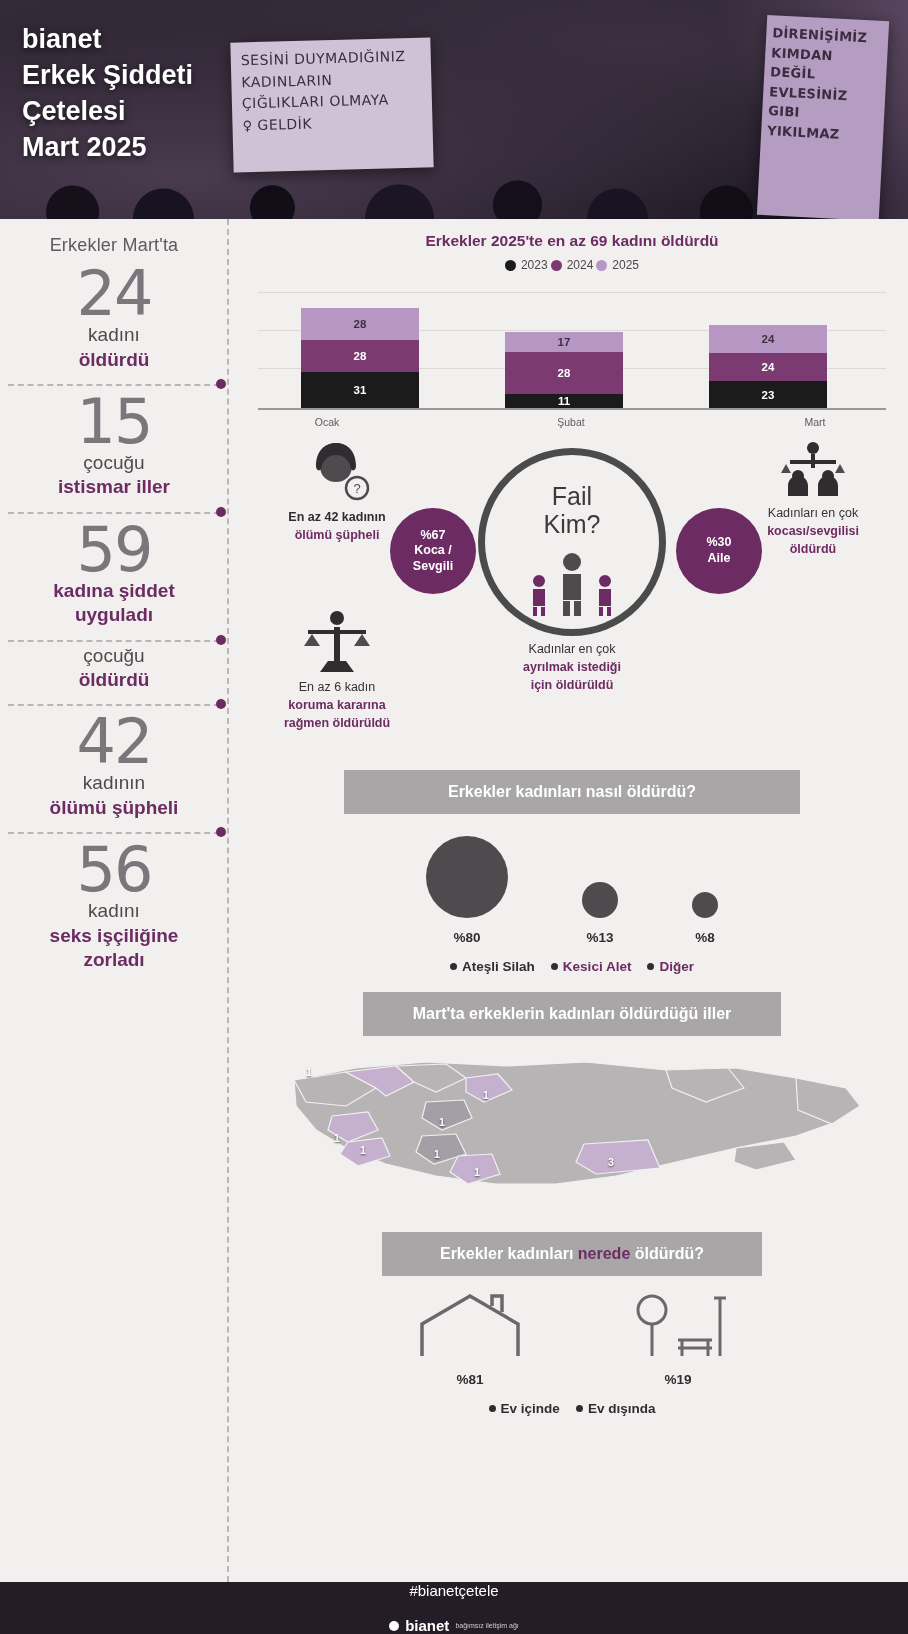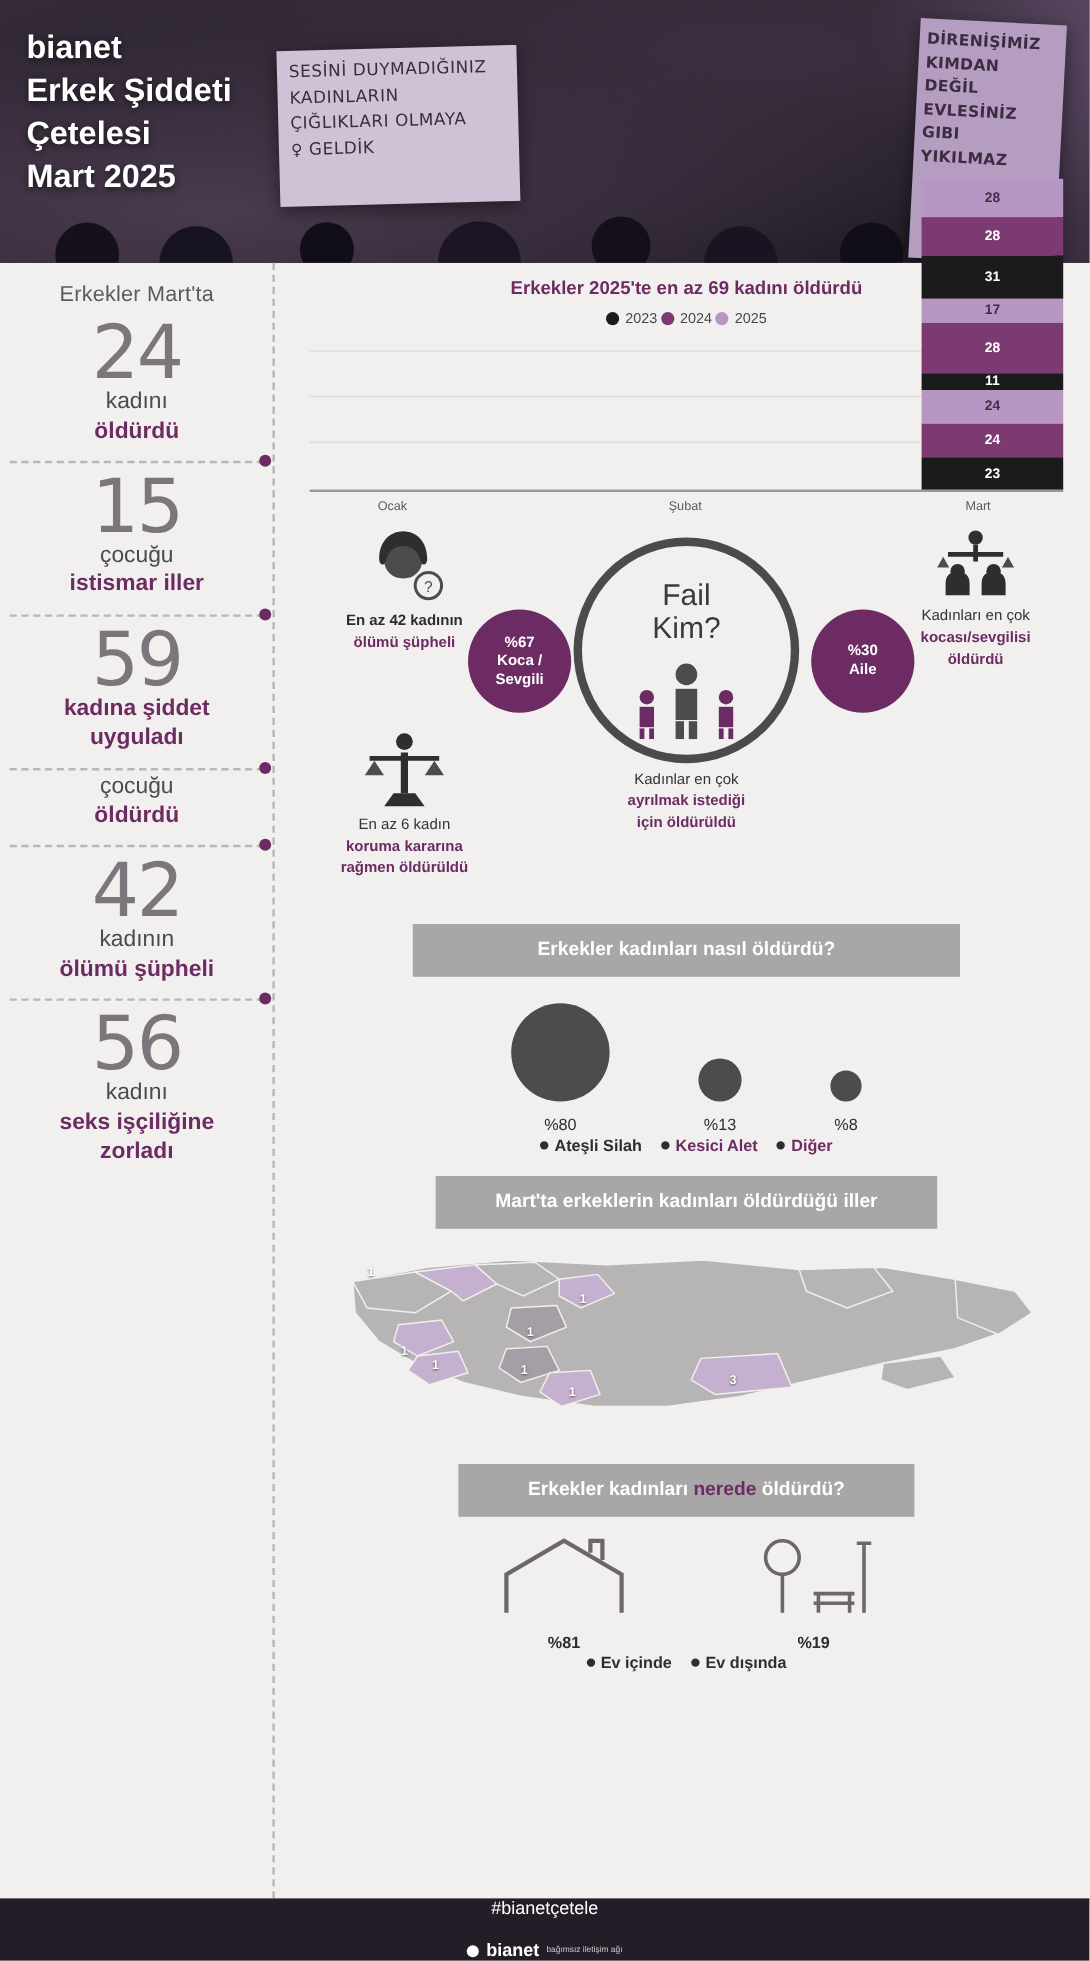--- a/index.html
+++ b/index.html
@@ -138,22 +138,22 @@
   .barchart {
     position: relative; height: 150px; margin: 10px 22px 0 22px;
   }
   .gridline {
     position: absolute; left: 0; right: 0; height: 1px; background: #dcd9d9;
   }
   .axis {
     position: absolute; left: 0; right: 0; bottom: 22px; height: 2px; background: #9b989a;
   }
   .bars {
-    position: absolute; left: 0; right: 0; bottom: 24px;
-    display: flex; justify-content: space-around; align-items: flex-end; flex-direction: column;
+    position: absolute; left: 0; right: 16px; bottom: 24px;
+    display: flex; justify-content: space-around; align-items: flex-end;
   }
   .bargroup { width: 118px; text-align: center; }
   .seg {
     position: relative; color: #fff; font-size: 11.5px; font-weight: bold;
     display: flex; align-items: center; justify-content: center;
   }
   .seg.y2025 { background: #b896c4; color: #3e3144; }
   .seg.y2024 { background: #7c3a73; }
   .seg.y2023 { background: #1b1b1b; }
   .cat {
@@ -203,23 +203,23 @@
     padding: 13px 10px; margin: 6px auto 0 auto;
   }
   .sec-bar .hl { color: #6d2b63; }
 
   .circles {
     display: flex; align-items: flex-end; justify-content: center; gap: 74px;
     margin-top: 22px;
   }
   .circ-item { text-align: center; }
   .circ { background: #4e4b4f; border-radius: 50%; margin: 0 auto; }
-  .circ-pct { font-size: 13.5px; font-weight: normal; color: #2f2d30; margin-top: 12px; }
+  .circ-pct { font-size: 13.5px; font-weight: bold; color: #2f2d30; margin-top: 12px; }
   .keys {
-    display: flex; justify-content: center; gap: 16px; margin-top: 2px;
+    display: flex; justify-content: center; gap: 16px; margin-top: 14px;
     font-size: 13.5px; font-weight: bold; color: #2f2d30;
   }
   .keys .k { display: flex; align-items: center; gap: 5px; }
   .dotk { width: 7px; height: 7px; border-radius: 50%; background: #2f2d30; }
 
   .map-wrap { position: relative; height: 178px; margin-top: 8px; }
   .pin {
     position: absolute; font-size: 10.5px; font-weight: bold; color: #fff;
     text-shadow: 0 1px 2px rgba(0,0,0,.6);
   }

